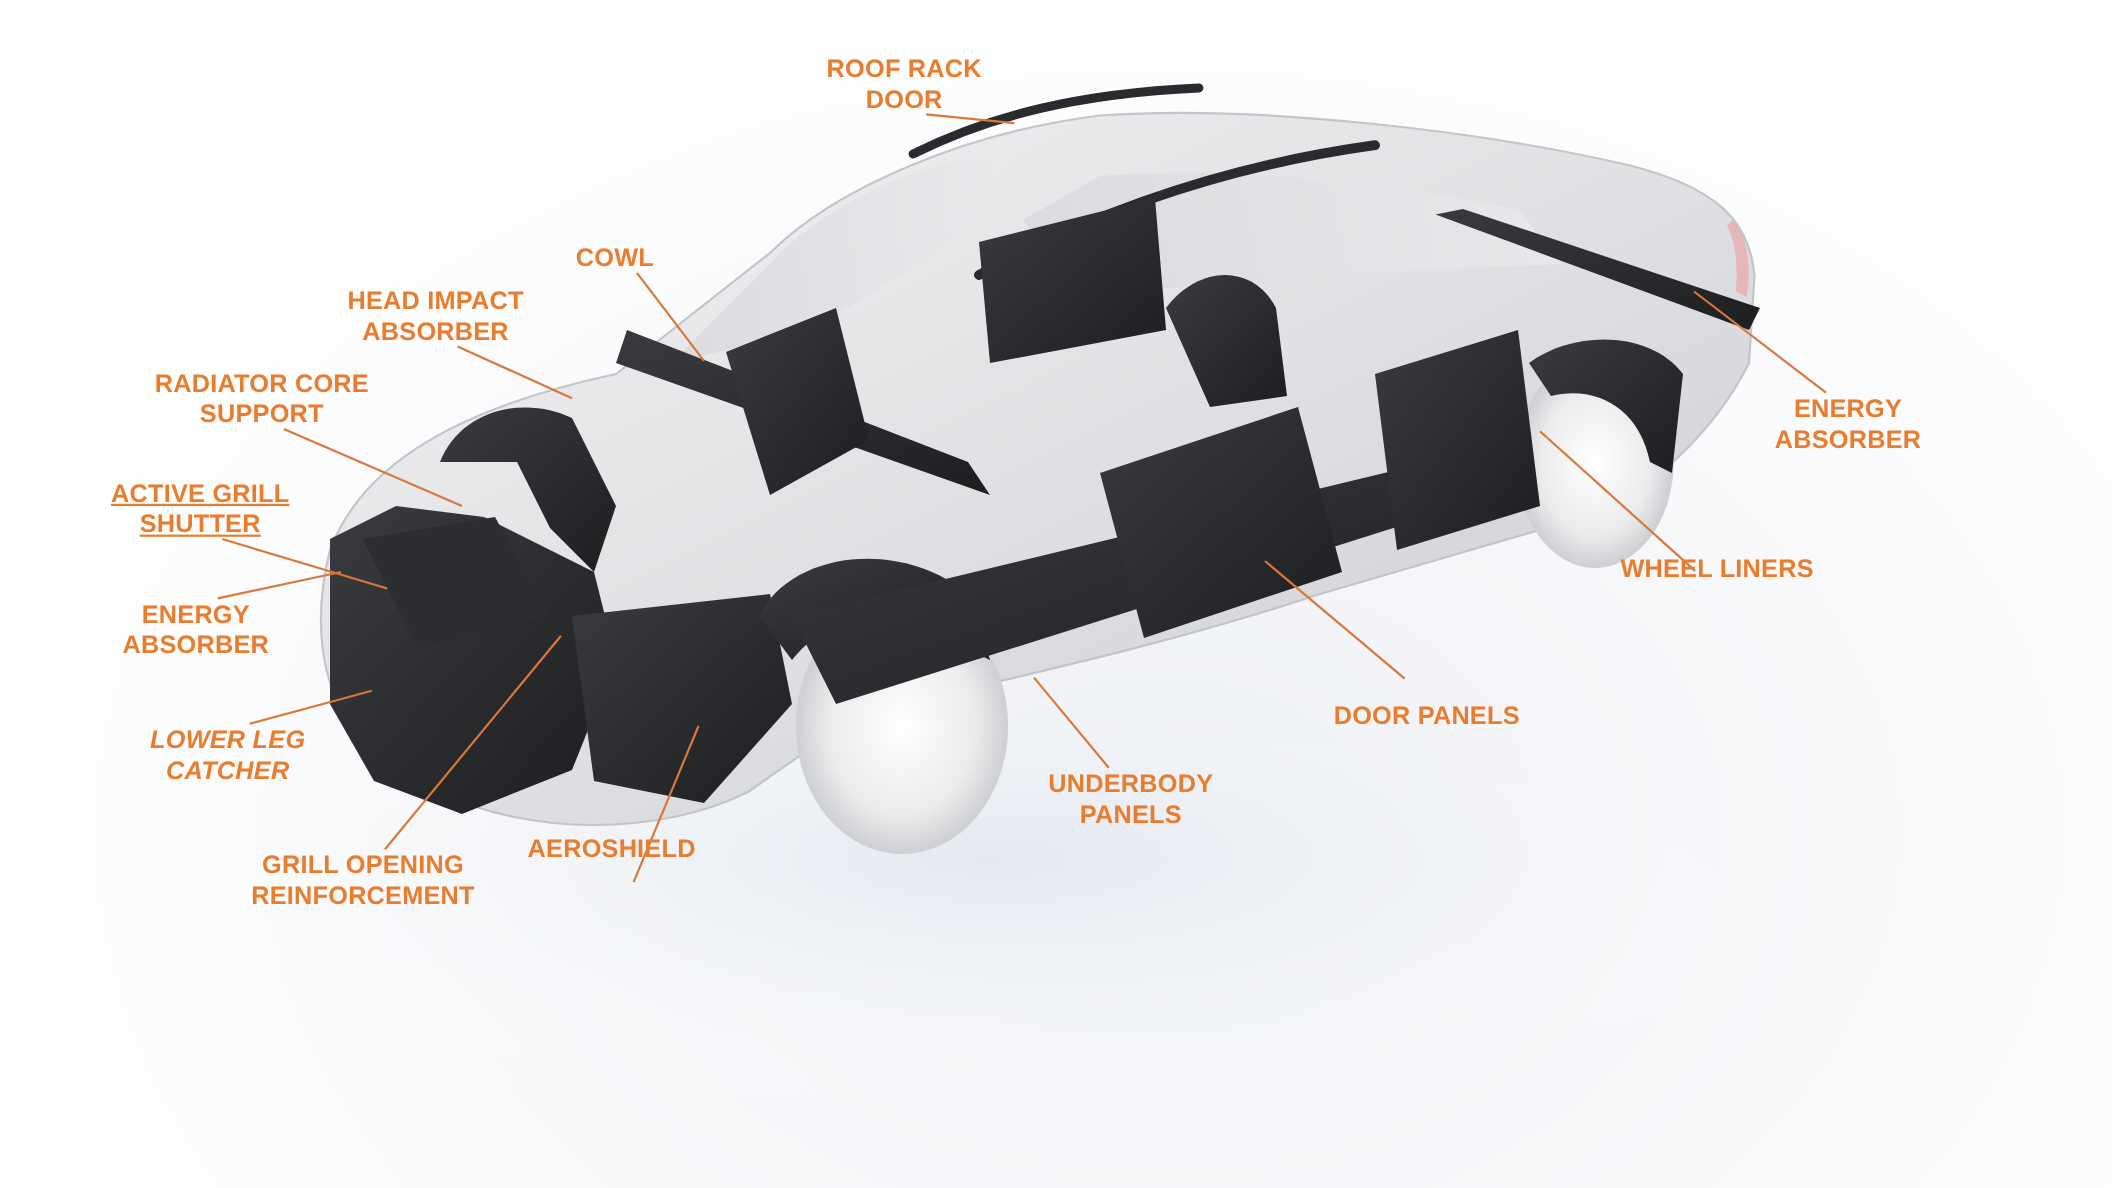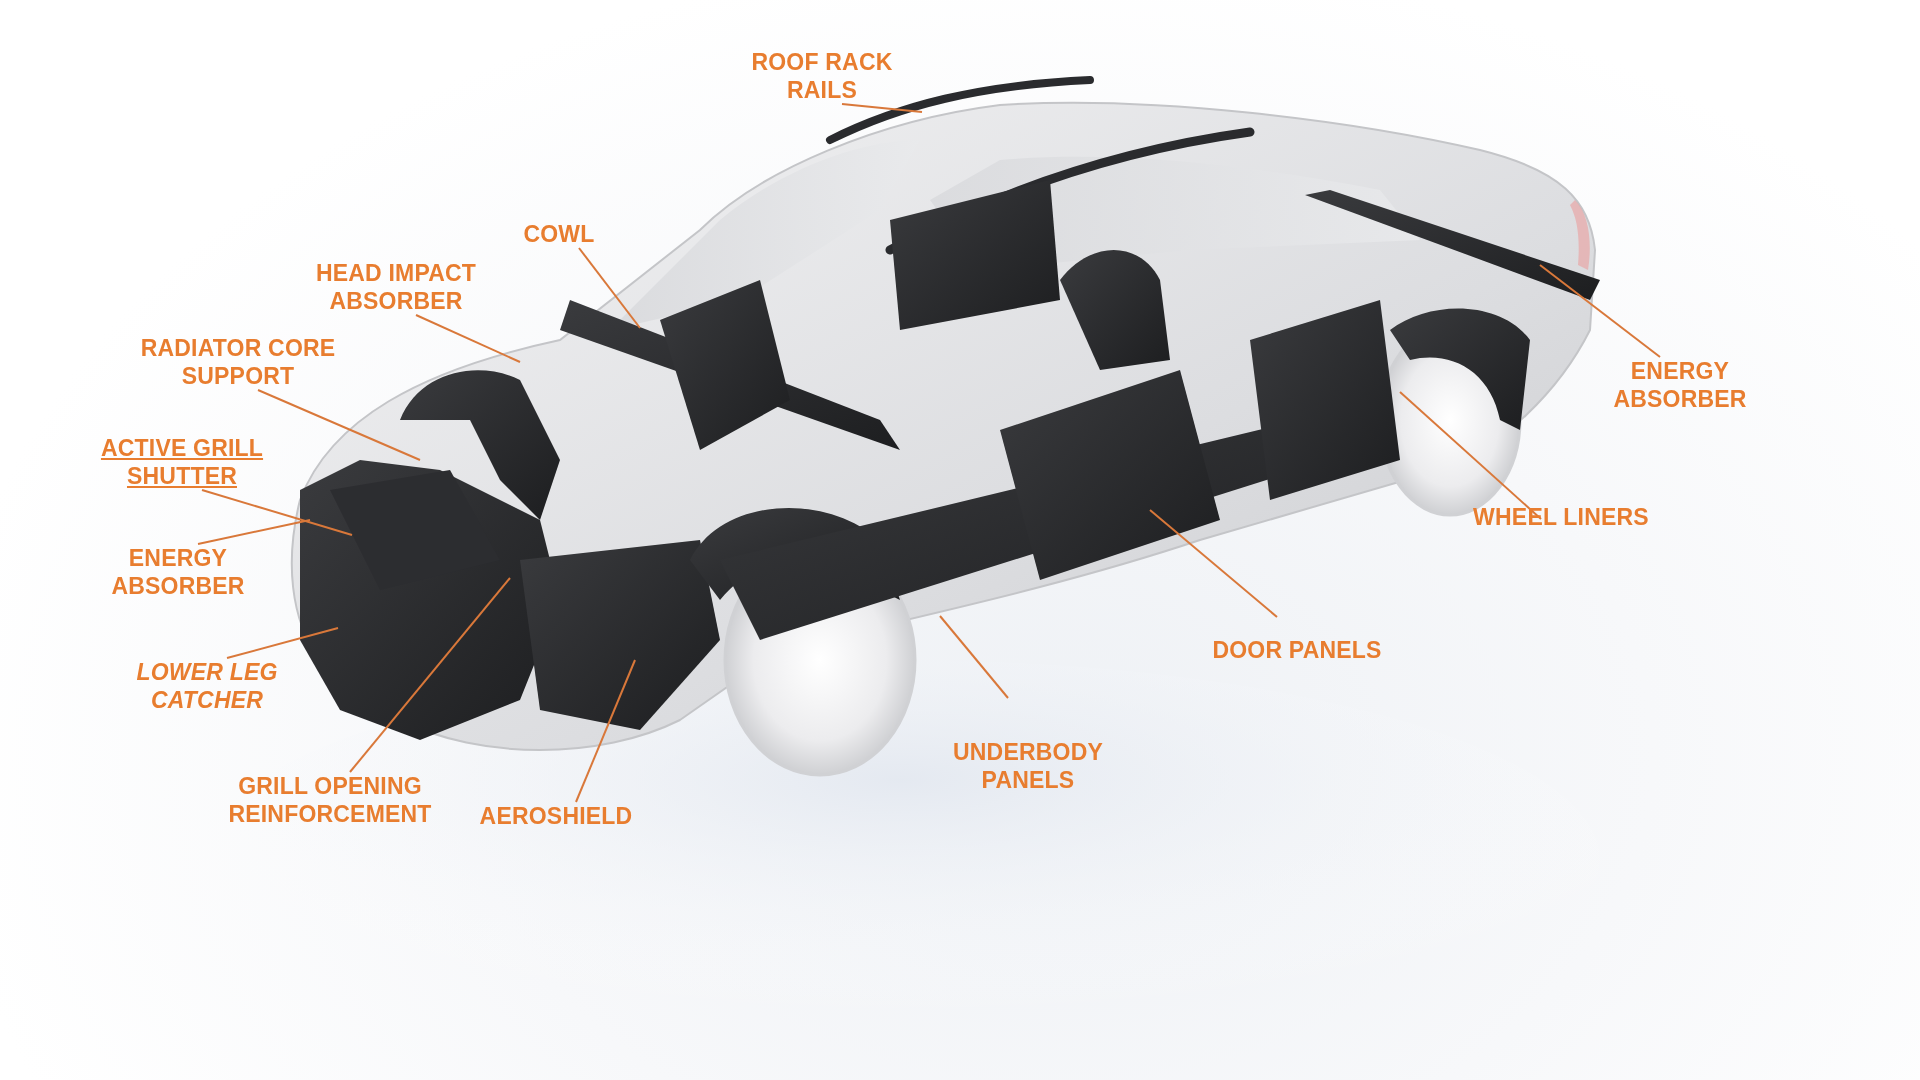--- a/index.html
+++ b/index.html
@@ -101,21 +101,21 @@
         <line x1="1008" y1="698" x2="940" y2="616"></line>
         <line x1="1277" y1="617" x2="1150" y2="510"></line>
         <line x1="1541" y1="519" x2="1400" y2="392"></line>
         <line x1="1660" y1="357" x2="1540" y2="265"></line>
       </g>
   </svg>
 
   <div id="labels">
       <div class="label" style="left: 822px; top: 76px;">
         <span>ROOF RACK</span>
-        <span>RAILS</span>
+        <span>DOOR</span>
       </div>
       <div class="label" style="left: 559px; top: 234px; text-align: right;">
         <span>COWL</span>
       </div>
       <div class="label" style="left: 396px; top: 287px;">
         <span>HEAD IMPACT</span>
         <span>ABSORBER</span>
       </div>
       <div class="label" style="left: 238px; top: 362px;">
         <span>RADIATOR CORE</span>
@@ -130,24 +130,24 @@
         <span>ABSORBER</span>
       </div>
       <div class="label" style="left: 207px; top: 686px; font-style: italic;">
         <span>LOWER LEG</span>
         <span>CATCHER</span>
       </div>
       <div class="label" style="left: 330px; top: 800px;">
         <span>GRILL OPENING</span>
         <span>REINFORCEMENT</span>
       </div>
-      <div class="label" style="left: 556px; top: 816px;">
+      <div class="label" style="left: 556px; top: 771px;">
         <span>AEROSHIELD</span>
       </div>
-      <div class="label" style="left: 1028px; top: 766px; text-align: center;">
+      <div class="label" style="left: 1028px; top: 726px; text-align: center;">
         <span>UNDERBODY</span>
         <span>PANELS</span>
       </div>
       <div class="label" style="left: 1297px; top: 650px;">
         <span>DOOR PANELS</span>
       </div>
       <div class="label" style="left: 1561px; top: 517px;">
         <span>WHEEL LINERS</span>
       </div>
       <div class="label" style="left: 1680px; top: 385px;">

